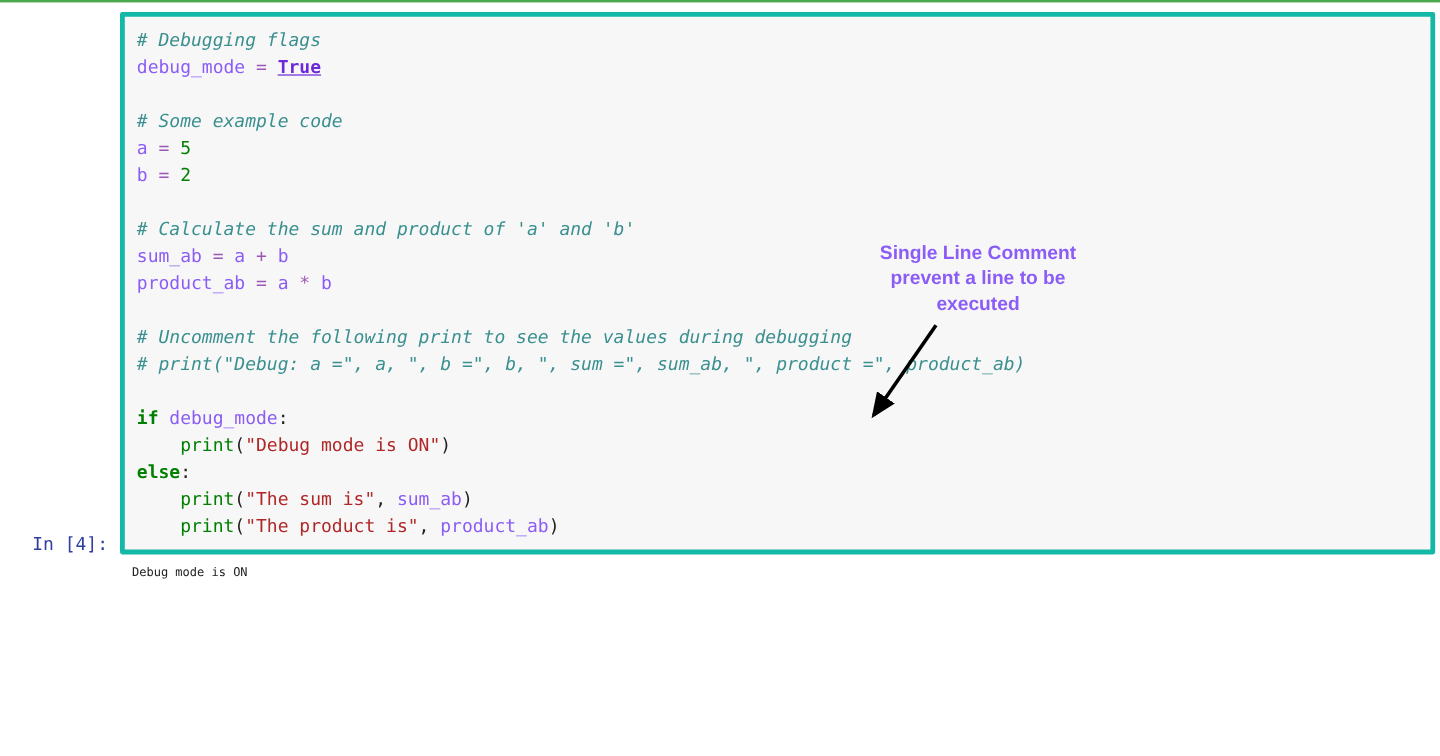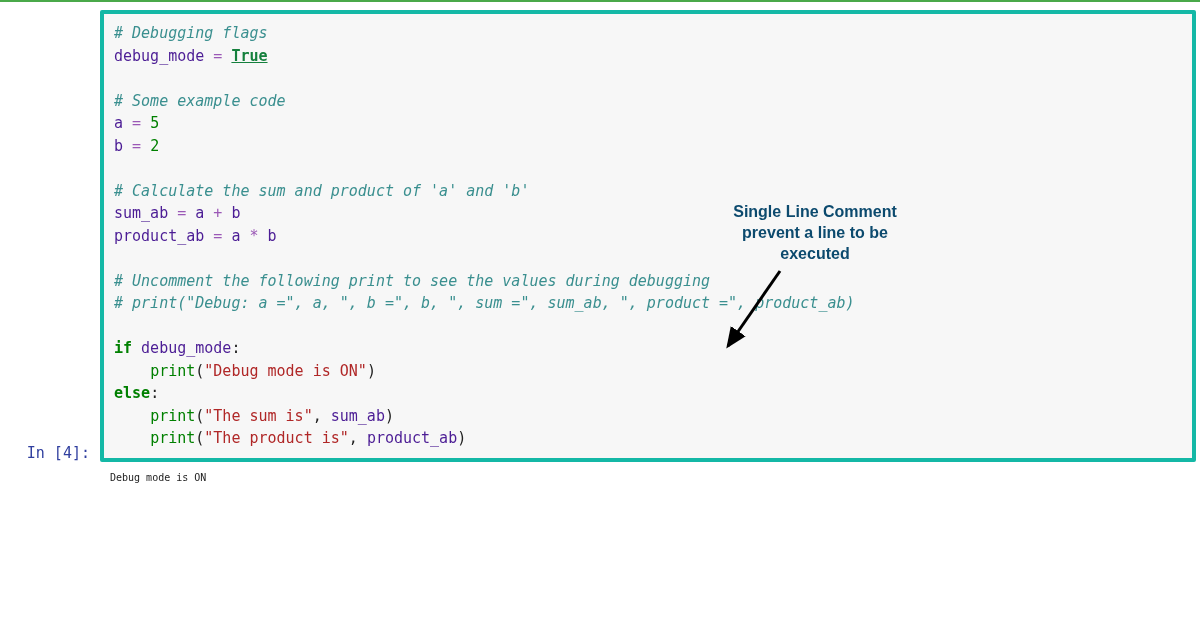--- a/index.html
+++ b/index.html
@@ -37,23 +37,23 @@
       flex: 1;
       background: #f7f7f7;
       border: 4px solid #14b8a6;
       padding: 8px 10px;
       line-height: 1.5;
       border-radius: 2px;
       margin-right: 4px;
     }
     .line { white-space: pre; }
     .comment { color: #3a8f8f; font-style: italic; }
-    .identifier { color: #4c1d95; }
+    .identifier { color: #8b5cf6; }
     .operator { color: #9b59b6; }
-    .keyword-const { color: #15803d; font-weight: bold; text-decoration: underline; }
+    .keyword-const { color: #6d28d9; font-weight: bold; text-decoration: underline; }
     .number { color: #008000; }
     .keyword { color: #008000; font-weight: bold; }
     .builtin { color: #008000; }
     .string { color: #b02727; }
     .punct { color: #222; }
     .output-cell {
       display: flex;
       margin-top: 6px;
     }
     .output-prompt {
@@ -68,21 +68,21 @@
     }
     .annotation {
       position: absolute;
       top: 200px;
       left: 690px;
       width: 250px;
       text-align: center;
       font-family: Arial, Helvetica, sans-serif;
       font-size: 16px;
       font-weight: bold;
-      color: #0c4a6e;
+      color: #8b5cf6;
       line-height: 1.3;
     }
     .arrow-svg {
       position: absolute;
       top: 264px;
       left: 710px;
       width: 120px;
       height: 90px;
     }
   </style>

